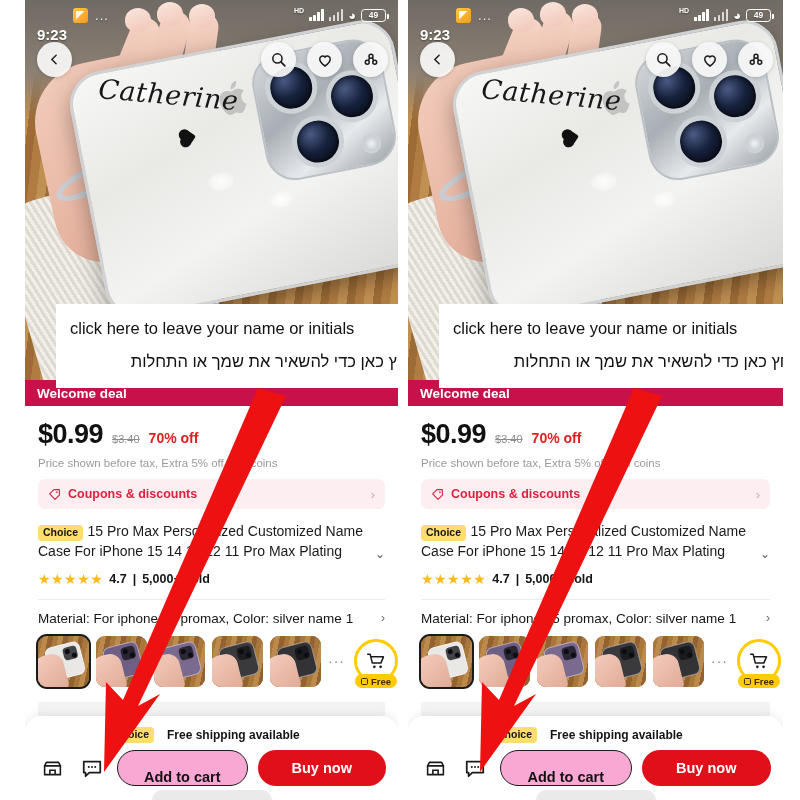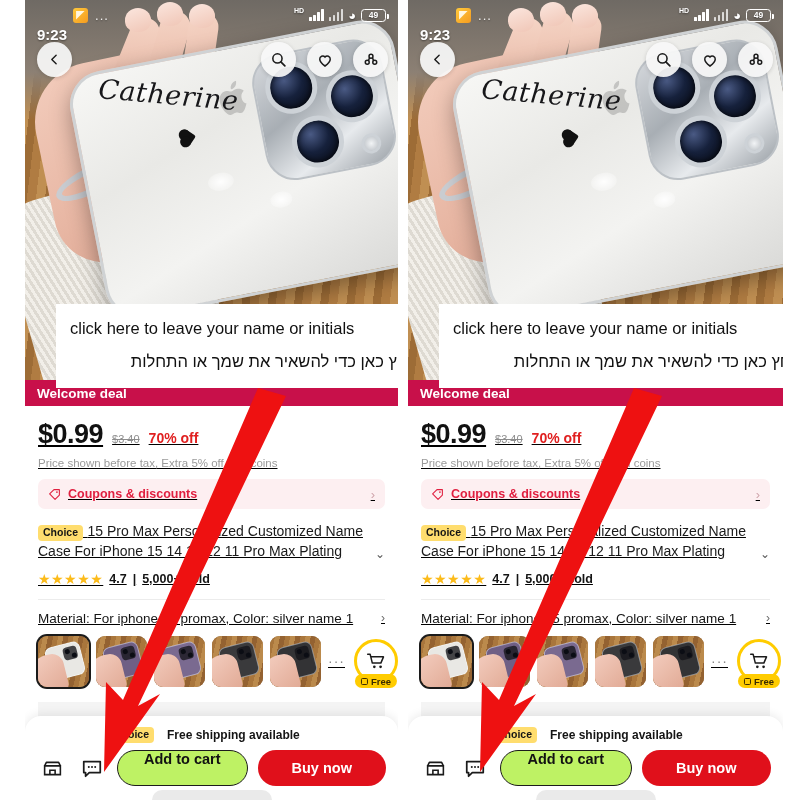--- a/index.html
+++ b/index.html
@@ -259,21 +259,21 @@
     height: 26px;
     background: #c8104a;
     color: #fff;
     display: flex; align-items: center;
     padding-left: 12px;
     font-size: 13.5px;
     font-weight: 700;
   }
 
   
-  .body { background: #fff; padding: 0 13px; text-decoration: underline; }
+  .body { background: #fff; padding: 0 13px; }
   .price-row {
     display: flex; align-items: baseline; gap: 9px;
     padding-top: 13px;
   }
   .price-now { font-size: 27px; font-weight: 800; color: #111; letter-spacing: -.5px; }
   .price-was { font-size: 11px; color: #8d8d8d; text-decoration: line-through; }
   .price-off { font-size: 14px; font-weight: 800; color: #e02020; }
   .tax-note { font-size: 11.5px; color: #9b9b9b; margin-top: 7px; }
 
   .coupon {
@@ -408,23 +408,23 @@
   .ic-btn {
     width: 30px; height: 30px;
     display:flex;align-items:center;justify-content:center;
     flex: 0 0 auto;
   }
   .btn-cart {
     flex: 1 1 0;
     height: 36px;
     border: 1.6px solid #1c1c1c;
     border-radius: 18px;
-    display:flex;align-items:flex-start;justify-content:center;
+    display:flex;align-items:flex-end;justify-content:center;
     font-size: 14.5px; font-weight: 700; color: #121212;
-    background: #bef264;
+    background: #f9a8d4;
   }
   .btn-buy {
     flex: 1 1 0;
     height: 36px;
     background: #e0101b;
     border-radius: 18px;
     display:flex;align-items:center;justify-content:center;
     font-size: 14.5px; font-weight: 700; color: #fff;
   }
   .home-ind {

